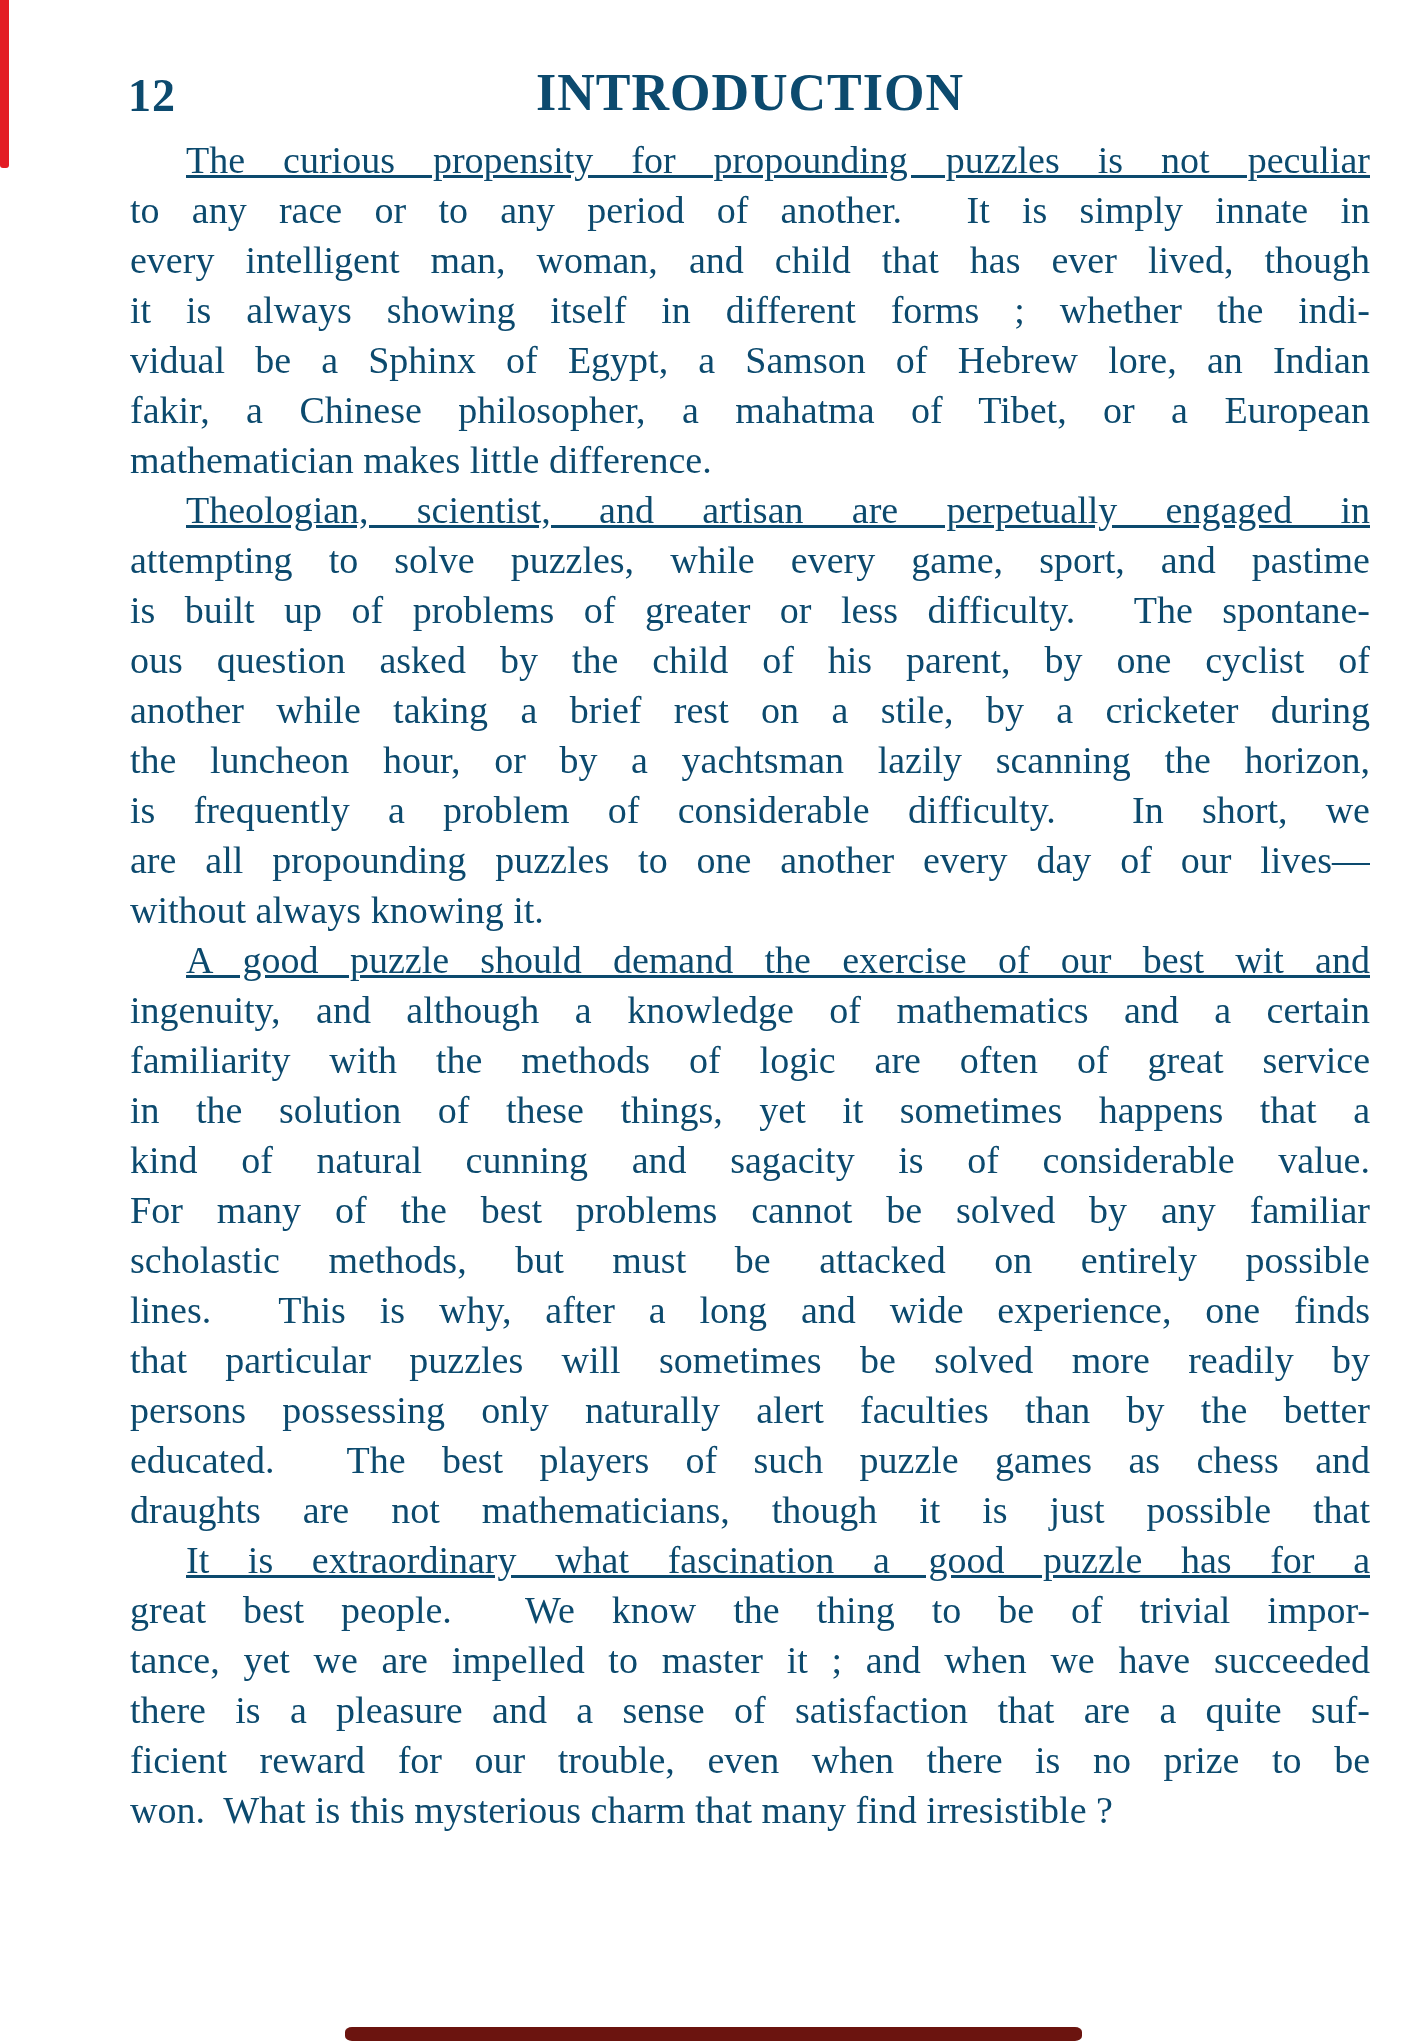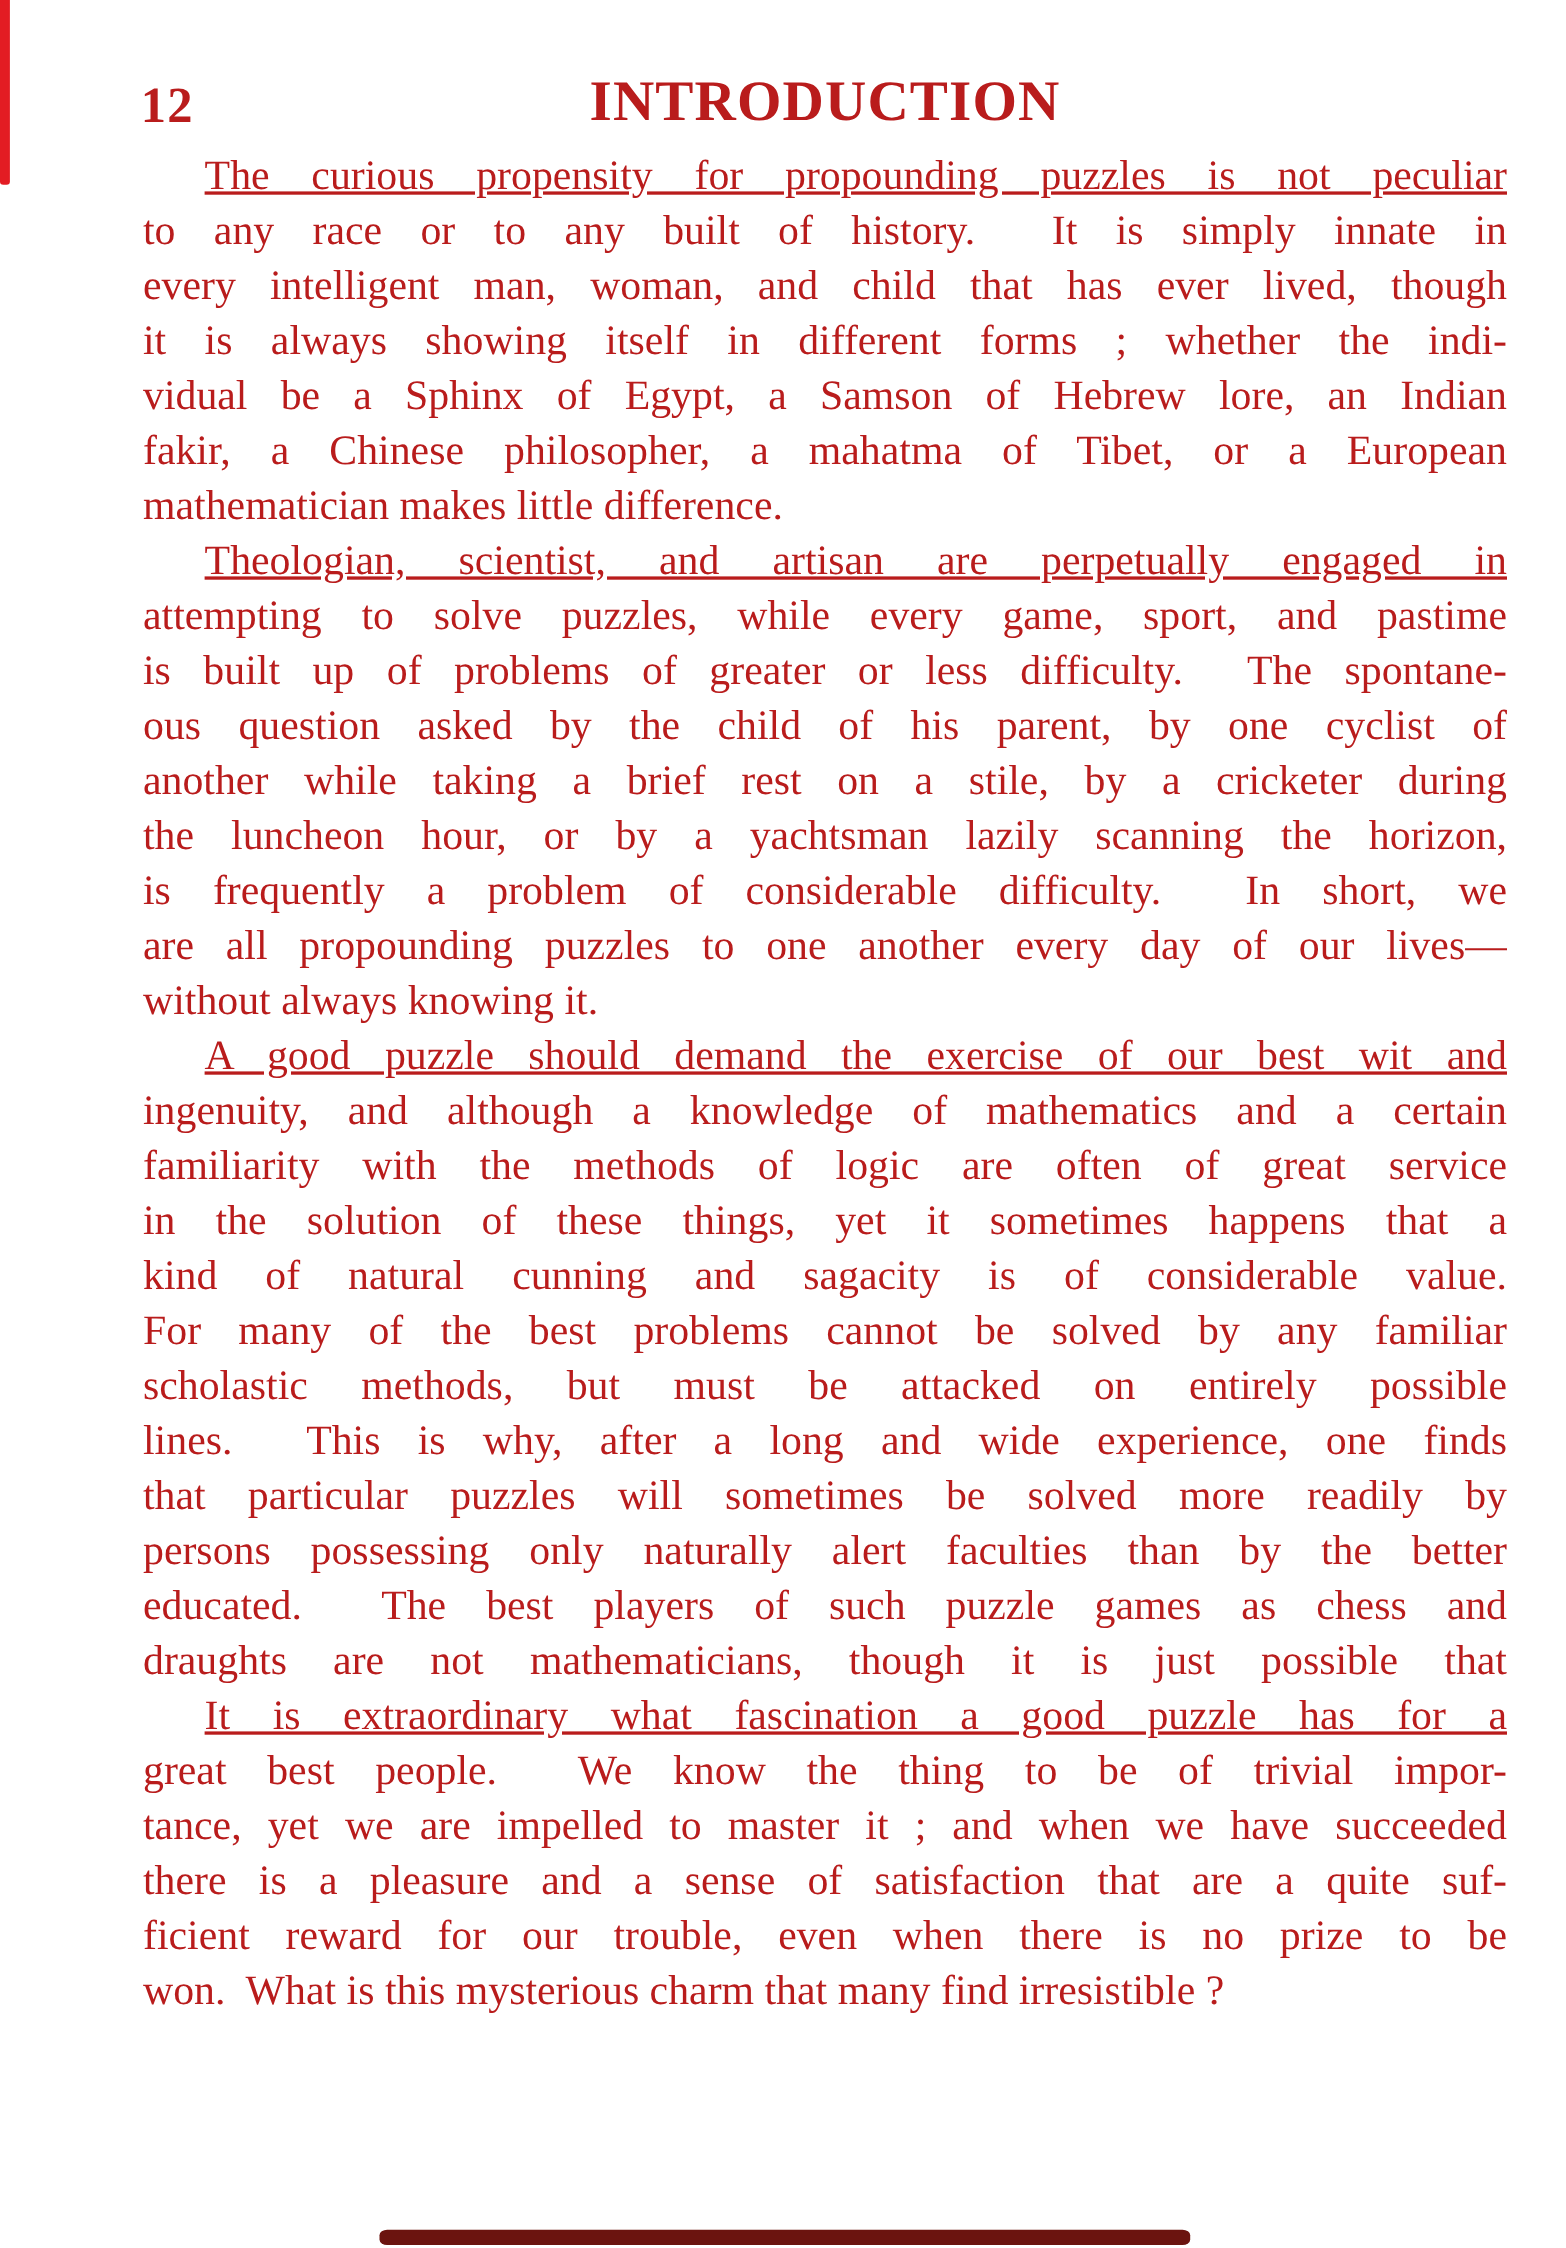--- a/index.html
+++ b/index.html
@@ -7,21 +7,21 @@
     padding: 0;
     background: #ffffff;
   }
   #scan-page {
     position: relative;
     width: 1424px;
     height: 2044px;
     background: #ffffff;
     overflow: hidden;
     font-family: "Liberation Serif", serif;
-    color: #b91c1c;
+    color: #0c4a6e;
   }
   
   #page-number {
     position: absolute;
     left: 128px;
     top: 70px;
     font-size: 46px;
     font-weight: bold;
     line-height: 52px;
     letter-spacing: 1px;
@@ -75,21 +75,21 @@
 </style>
 </head>
 <body>
 
 <div id="scan-page">
   <div id="left-edge-artifact" style="background: rgb(227, 28, 35);"></div>
   <div id="page-number">12</div>
   <div id="page-heading">INTRODUCTION</div>
   <div id="body-text">
       <div class="line first">The curious propensity for propounding puzzles is not peculiar</div>
-      <div class="line">to any race or to any built of history.  It is simply innate in</div>
+      <div class="line">to any race or to any period of another.  It is simply innate in</div>
       <div class="line">every intelligent man, woman, and child that has ever lived, though</div>
       <div class="line">it is always showing itself in different forms ; whether the indi-</div>
       <div class="line">vidual be a Sphinx of Egypt, a Samson of Hebrew lore, an Indian</div>
       <div class="line">fakir, a Chinese philosopher, a mahatma of Tibet, or a European</div>
       <div class="line last">mathematician makes little difference.</div>
       <div class="line first">Theologian, scientist, and artisan are perpetually engaged in</div>
       <div class="line">attempting to solve puzzles, while every game, sport, and pastime</div>
       <div class="line">is built up of problems of greater or less difficulty.  The spontane-</div>
       <div class="line">ous question asked by the child of his parent, by one cyclist of</div>
       <div class="line">another while taking a brief rest on a stile, by a cricketer during</div>

